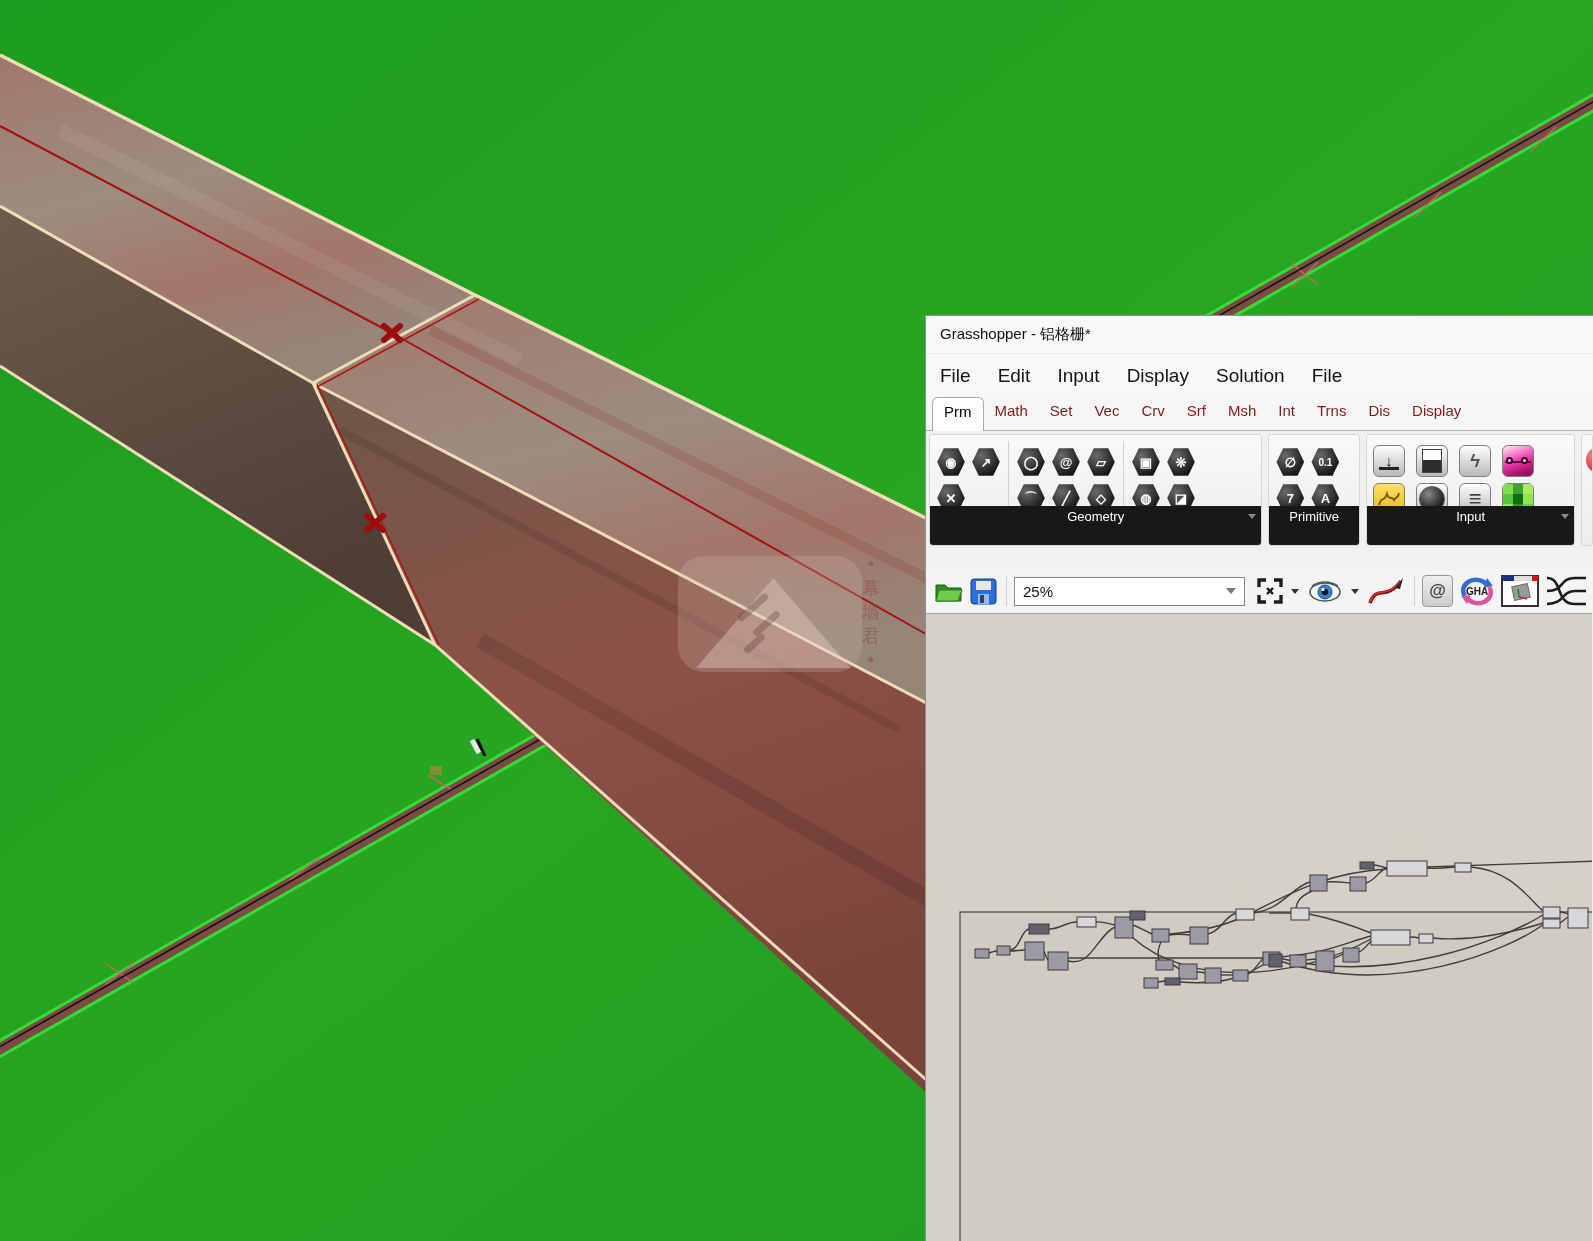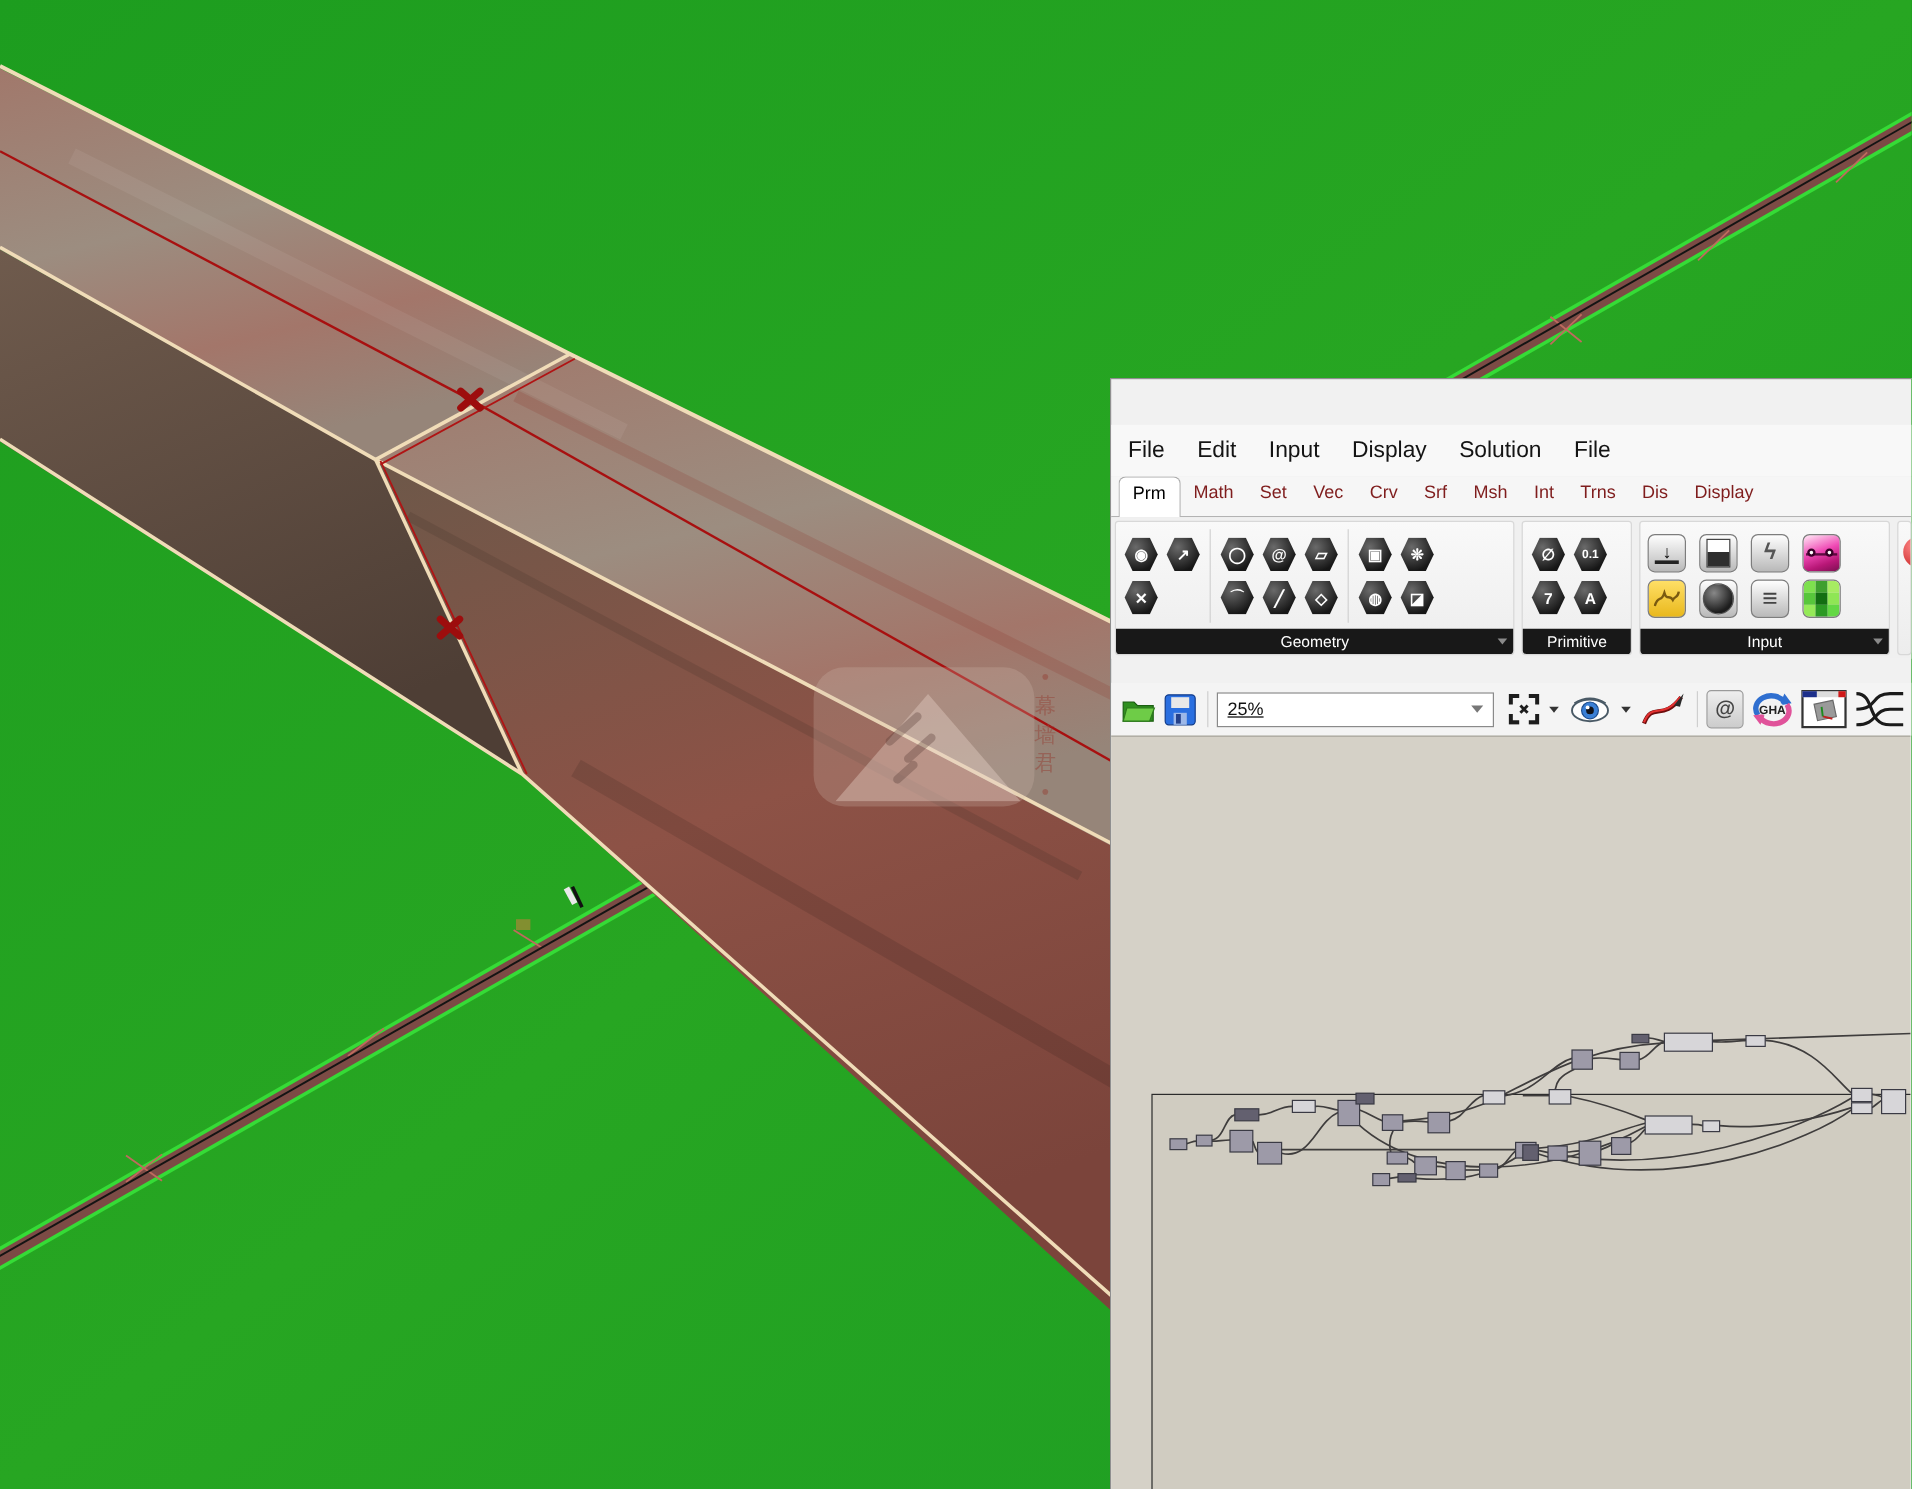--- a/index.html
+++ b/index.html
@@ -34,21 +34,21 @@
   .tab{font-size:15px;color:#7f1d1d;padding:5px 11px 6px 11px;white-space:nowrap;}
   .tab.active{background:#fff;color:#000;border:1px solid #a8a8a8;border-bottom:none;
     border-radius:6px 6px 0 0;margin-bottom:-1px;padding-bottom:8px;}
   #ribbon{position:absolute;left:0;top:115px;width:100%;height:118px;background:#f0f0f0;
     display:flex;align-items:flex-start;gap:6px;padding:3px 0 0 3px;box-sizing:border-box;}
   .panel{background:linear-gradient(#f9f9f9,#ededed);border:1px solid #d8d8d8;border-radius:3px;
     height:112px;position:relative;box-sizing:border-box;}
   .panel .icons{height:90px;display:flex;align-items:center;padding:0 6px;gap:5px;}
   .pcol{display:flex;flex-direction:column;gap:6px;align-items:center;}
   .psep{width:1px;height:78px;background:#d2d2d2;margin:0 2px;}
-  .plabel{position:absolute;left:0;bottom:0;width:100%;height:21px;background:#181818;
+  .plabel{position:absolute;left:0;bottom:0;width:100%;height:39px;background:#181818;
     color:#fff;font-size:13px;text-align:center;line-height:21px;border-radius:0 0 3px 3px;}
   .plabel .dd{position:absolute;right:5px;top:8px;width:0;height:0;
     border-left:4px solid transparent;border-right:4px solid transparent;border-top:5px solid #8a8a8a;}
   .hex{width:30px;height:30px;clip-path:polygon(26% 4%,74% 4%,96% 50%,74% 96%,26% 96%,4% 50%);
     background:radial-gradient(circle at 35% 30%,#6a6a6a,#161616 70%);color:#fff;
     display:flex;align-items:center;justify-content:center;font-size:13px;font-weight:bold;}
   .hex.small-num{font-size:10px;}
   .hex-spacer{width:30px;height:30px;}
   .sq{width:32px;height:32px;border:1px solid #7d7d7d;border-radius:6px;
     background:linear-gradient(#fefefe,#b9b9b9);display:flex;align-items:center;
@@ -68,21 +68,21 @@
   .list-glyph{font-size:22px;font-weight:bold;color:#444;line-height:20px;}
   .lightning{font-size:19px;font-weight:bold;color:#555;}
 
   
   #ctoolbar{position:absolute;left:0;top:253px;width:100%;height:44px;background:#f4f4f4;
     display:flex;align-items:center;padding-left:8px;box-sizing:border-box;}
   .tbtn{display:flex;align-items:center;justify-content:center;margin-right:6px;cursor:pointer;}
   .tsep{width:1px;height:30px;background:#cfcfcf;margin:0 7px 0 3px;}
   #zoom-combo{width:240px;height:29px;background:#fff;border:1px solid #8a8a8a;
     display:flex;align-items:center;justify-content:space-between;
-    padding:0 8px;box-sizing:border-box;margin-right:12px;text-decoration:underline;}
+    padding:0 8px;box-sizing:border-box;margin-right:12px;}
   #zoom-combo .v{font-size:15px;color:#111;}
   .chev{width:0;height:0;border-left:5px solid transparent;border-right:5px solid transparent;
     border-top:6px solid #777;}
   .ddarrow{width:0;height:0;border-left:4px solid transparent;border-right:4px solid transparent;
     border-top:5px solid #333;margin:0 8px 0 2px;}
   .atbtn{width:30px;height:30px;border:1px solid #9a9a9a;border-radius:4px;
     background:linear-gradient(#eee,#ccc);font-size:17px;font-weight:bold;color:#444;
     display:flex;align-items:center;justify-content:center;}
 
   
@@ -183,20 +183,23 @@
 <div id="wm-text">
   <div>•</div>
   <div>幕</div>
   <div>墙</div>
   <div>君</div>
   <div>•</div>
 </div>
 
 <div id="gh-window">
 
+  <div id="titlebar">
+    <span class="t">Grasshopper - 铝格栅*</span>
+  </div>
 
   <div id="menubar">
     <span class="mi">File</span>
     <span class="mi">Edit</span>
     <span class="mi">Input</span>
     <span class="mi">Display</span>
     <span class="mi">Solution</span>
     <span class="mi">File</span>
   </div>
 

